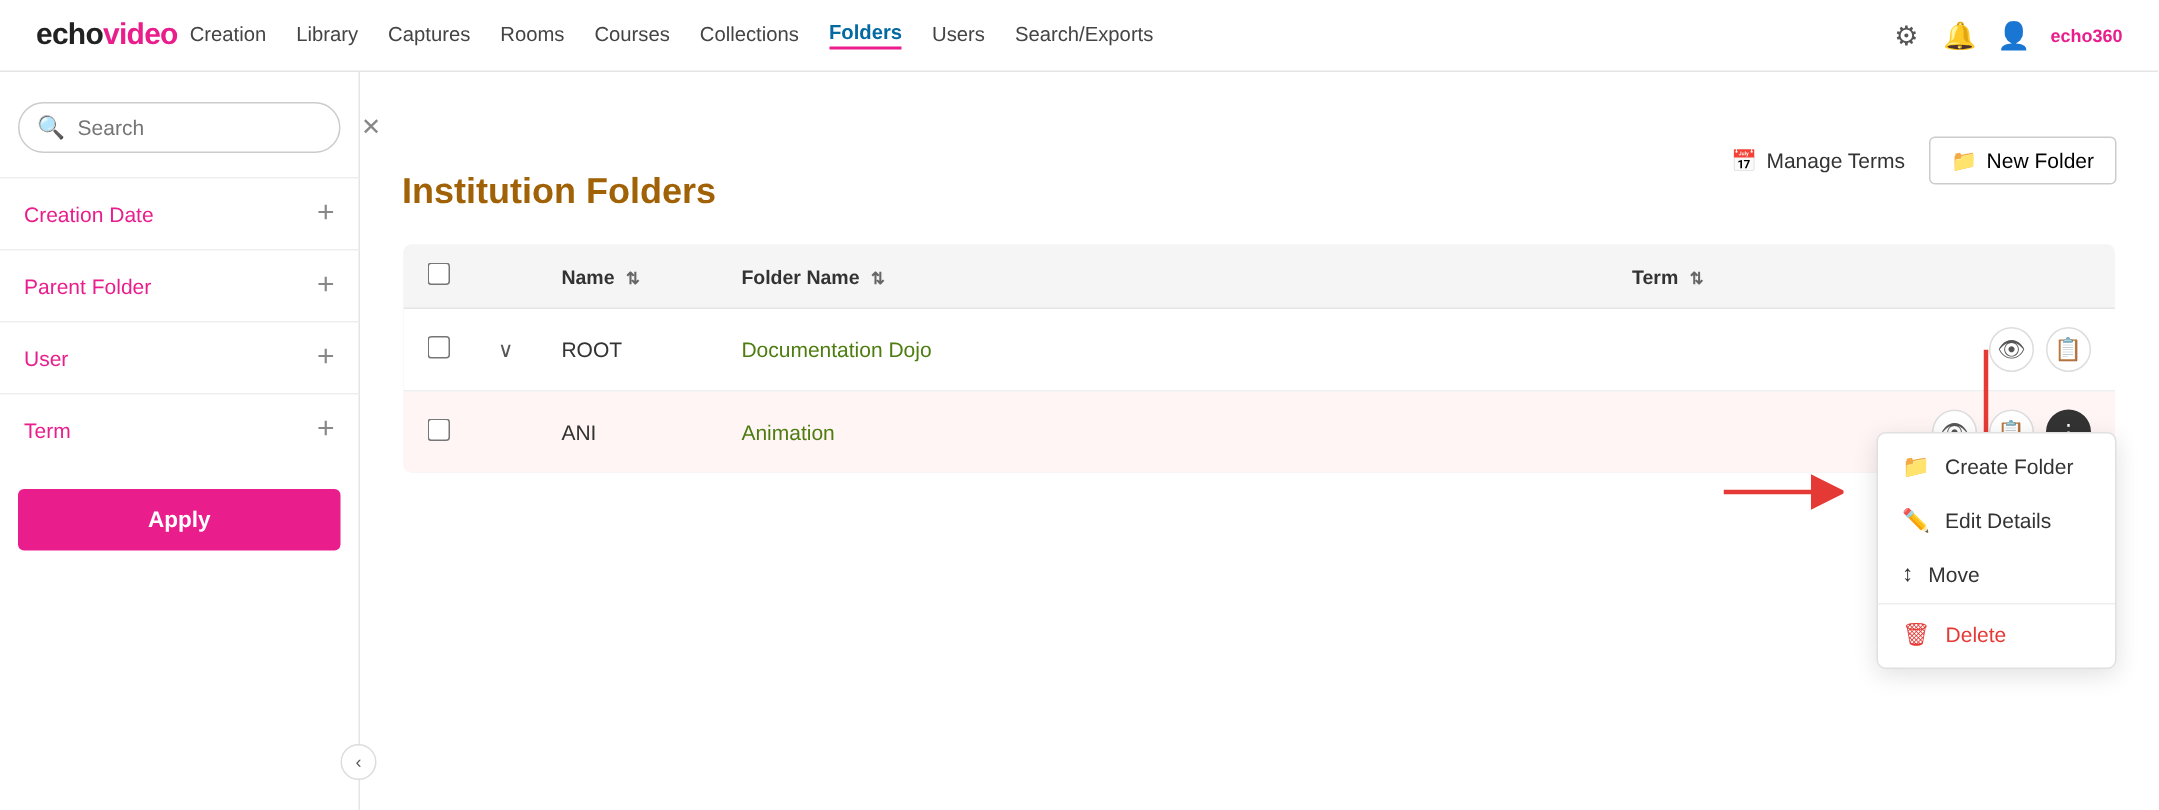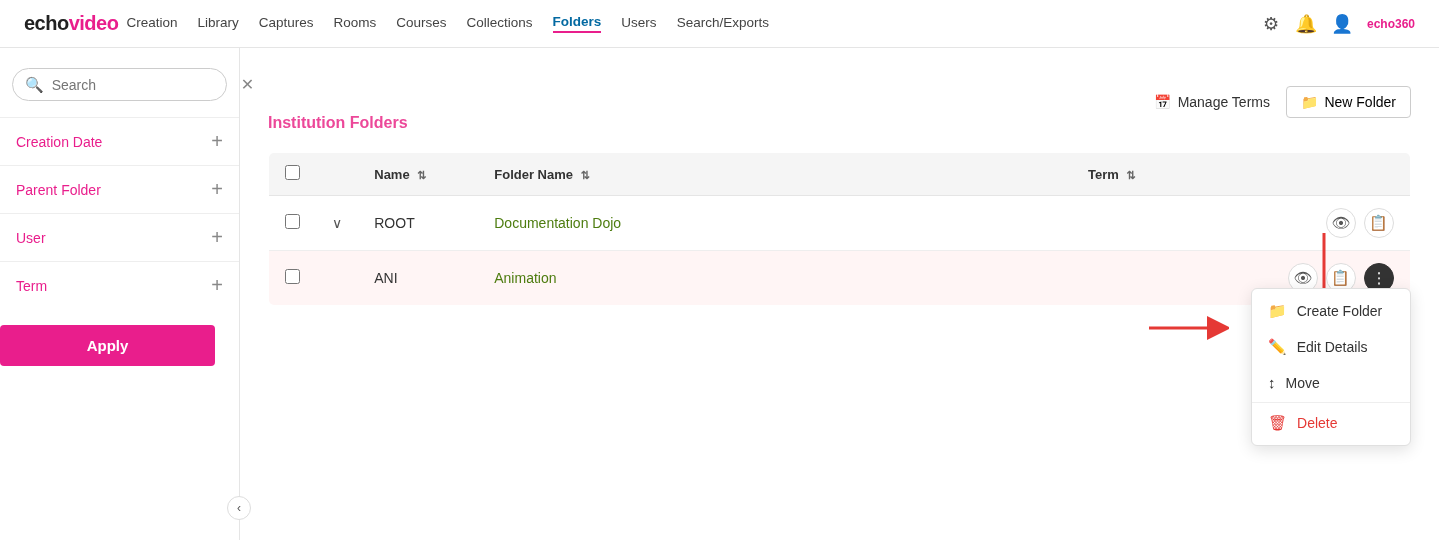--- a/index.html
+++ b/index.html
@@ -125,21 +125,21 @@
       color: #e91e8c;
       font-size: 14px;
     }
     .filter-item:first-of-type { border-top: none; }
     .filter-plus {
       font-size: 20px;
       color: #888;
       font-weight: 300;
     }
     .apply-btn {
-      margin: 16px 0;
+      margin: 16px 12px;
       background: #e91e8c;
       color: #fff;
       border: none;
       border-radius: 4px;
       padding: 12px;
       font-size: 15px;
       font-weight: 600;
       cursor: pointer;
       width: calc(100% - 24px);
     }
@@ -168,23 +168,23 @@
       overflow: auto;
       position: relative;
     }
     .page-header {
       display: flex;
       align-items: center;
       justify-content: space-between;
       margin-bottom: 20px;
     }
     .page-title {
-      font-size: 16px;
-      font-weight: 600;
-      color: #ec4899;
+      font-size: 24px;
+      font-weight: 600;
+      color: #a16207;
       margin-top: 42px;
     }
     .header-actions {
       display: flex;
       align-items: center;
       gap: 16px;
     }
     .manage-terms-btn {
       display: flex;
       align-items: center;

